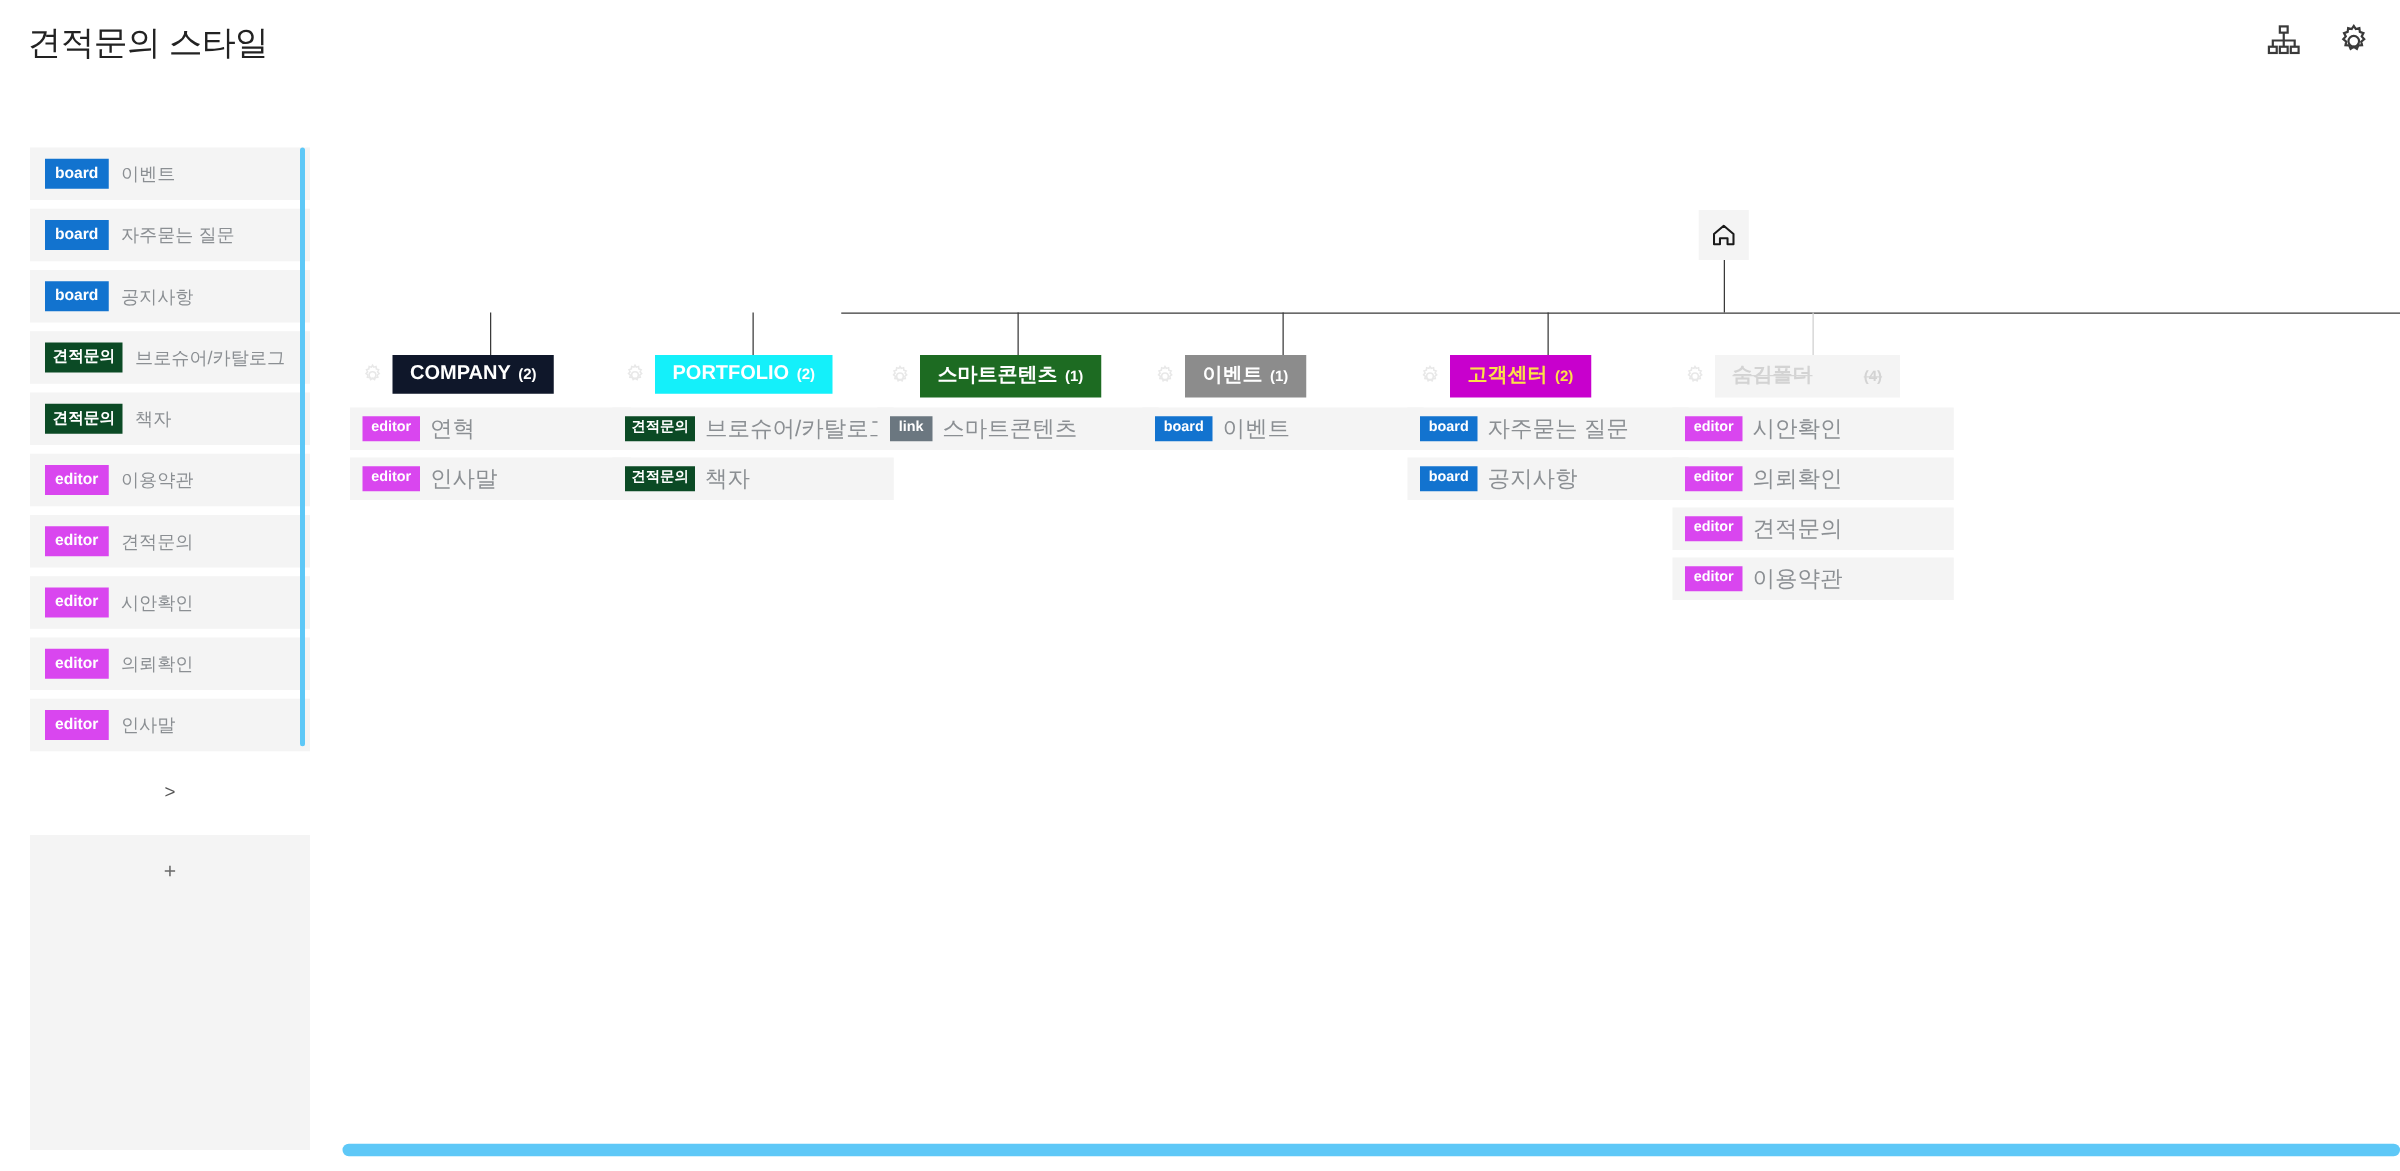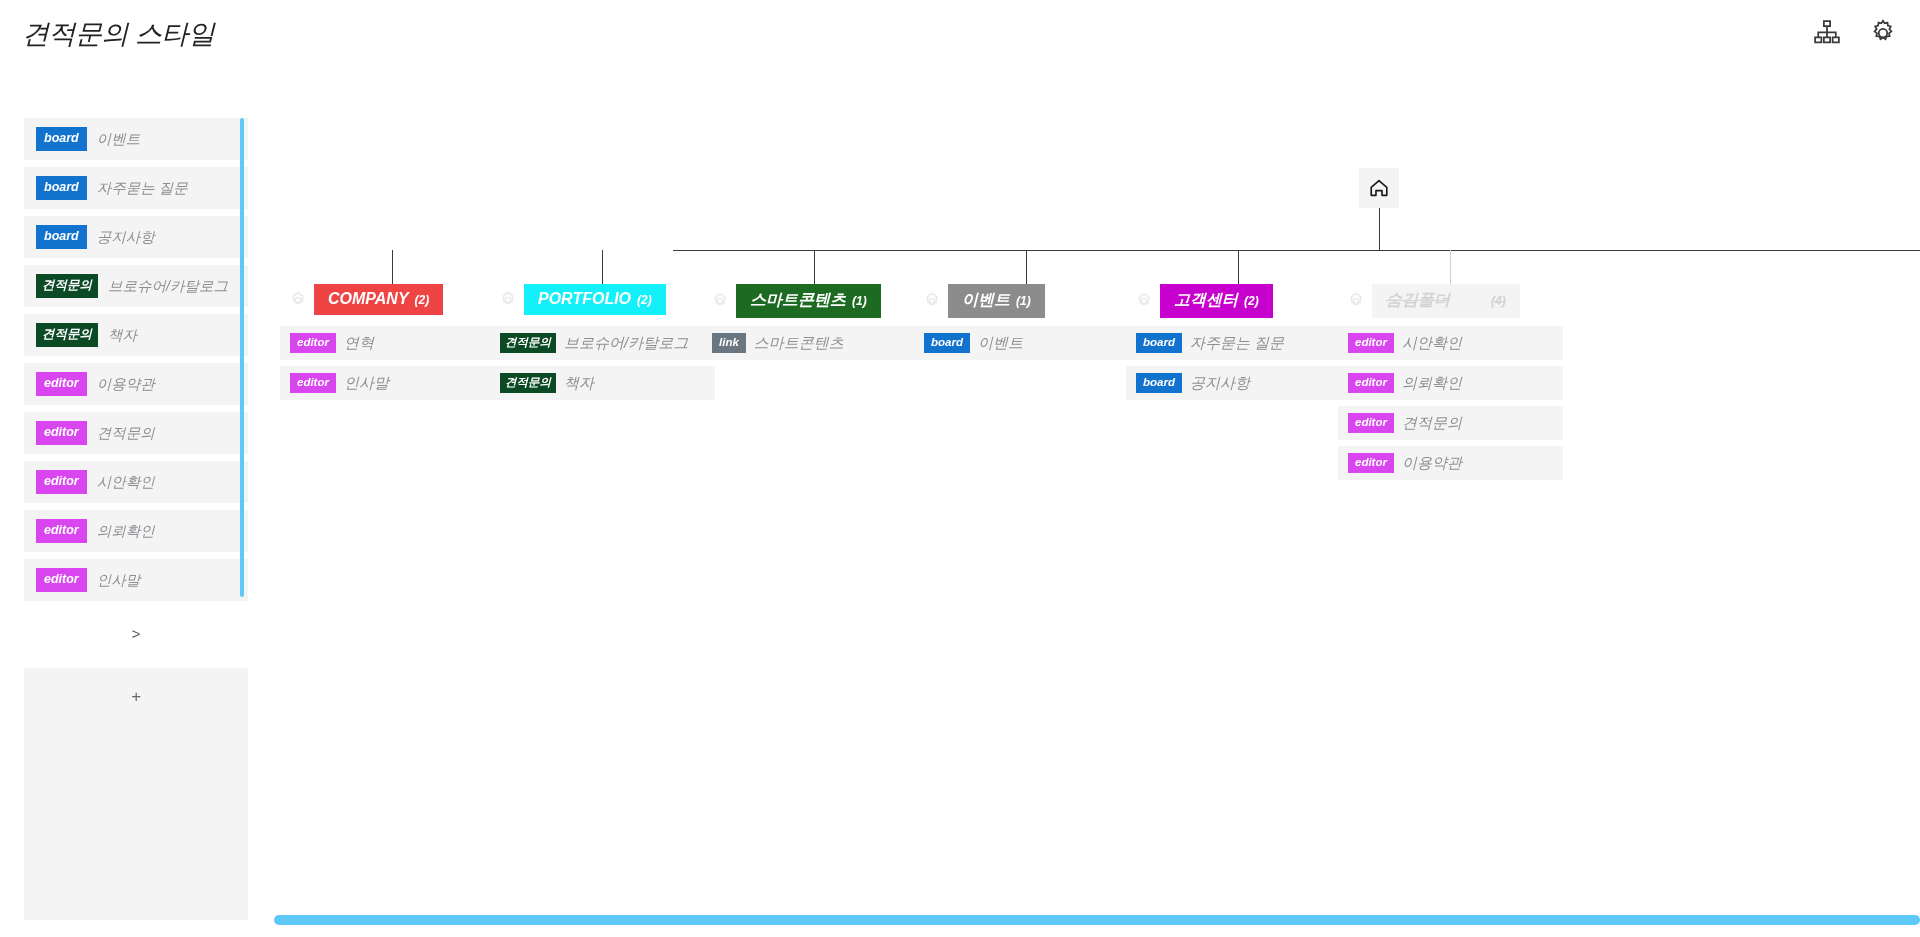--- a/index.html
+++ b/index.html
@@ -5,21 +5,21 @@
 <style>
   * { box-sizing: border-box; }
   html, body {
     margin: 0; padding: 0;
     width: 1920px; height: 937px;
     overflow: hidden;
     background: #ffffff;
     font-family: "Liberation Sans", "DejaVu Sans", sans-serif;
     color: #333;
   }
-  #root { position: relative; width: 1920px; height: 937px; font-style: italic; }
+  #root { position: relative; width: 1920px; height: 937px; }
 
   
   .page-title {
     position: absolute;
     left: 22px; top: 16px;
     font-size: 27px;
     font-weight: 400;
     color: #222;
     letter-spacing: -0.5px;
     white-space: nowrap;
@@ -230,21 +230,21 @@
     height: 34px;
     background: #f4f4f4;
     display: flex;
     align-items: center;
     padding-left: 10px;
     margin-bottom: 6px;
     cursor: pointer;
   }
   .child .tag { font-size: 11.5px; padding: 4px 7px 5px 7px; margin-right: 8px; }
   .child .tag.quote { padding: 4px 5px 5px 5px; }
-  .child-label { font-size: 15px; color: #8b8f93; white-space: nowrap; }
+  .child-label { font-size: 18px; color: #8b8f93; white-space: nowrap; }
 </style>
 </head>
 <body>
 
 <div id="root">
 
   <div class="page-title">견적문의 스타일</div>
 
   <div class="header-icons">
     <span class="hicon">
@@ -330,21 +330,21 @@
     <div class="h-bus"></div>
 
     <div id="tree-columns">
         <div class="col" style="left: 30px;">
           <div class="v-drop"></div>
           <div class="node-head-wrap">
             <span class="gear-ghost"><svg width="20" height="20" viewBox="0 0 24 24" fill="none" stroke="#999" stroke-width="1.5">
                 <circle cx="12" cy="12" r="3.2"></circle>
                 <path d="M12 2.6l1.2 1.9 2.2-.6.3 2.3 2.2.7-1.0 2.0 1.5 1.7-1.8 1.4.5 2.2-2.3.2-.8 2.1-1.9-1.2-1.9 1.2-.8-2.1-2.3-.2.5-2.2-1.8-1.4 1.5-1.7-1.0-2.0 2.2-.7.3-2.3 2.2.6z"></path>
               </svg></span>
-            <div class="node-head" style="background: #ef4444; color: rgb(255, 255, 255);">
+            <div class="node-head" style="background: #0f172a; color: rgb(255, 255, 255);">
               <span>COMPANY</span>
               <span class="cnt">(2)</span>
             </div>
           </div>
           <div class="children">
             <div class="child">
               <span class="tag editor">editor</span>
               <span class="child-label">연혁</span>
             </div>
             <div class="child">
@@ -414,21 +414,21 @@
             </div>
           </div>
         </div>
         <div class="col" style="left: 876px;">
           <div class="v-drop"></div>
           <div class="node-head-wrap">
             <span class="gear-ghost"><svg width="20" height="20" viewBox="0 0 24 24" fill="none" stroke="#999" stroke-width="1.5">
                 <circle cx="12" cy="12" r="3.2"></circle>
                 <path d="M12 2.6l1.2 1.9 2.2-.6.3 2.3 2.2.7-1.0 2.0 1.5 1.7-1.8 1.4.5 2.2-2.3.2-.8 2.1-1.9-1.2-1.9 1.2-.8-2.1-2.3-.2.5-2.2-1.8-1.4 1.5-1.7-1.0-2.0 2.2-.7.3-2.3 2.2.6z"></path>
               </svg></span>
-            <div class="node-head" style="background: rgb(200, 0, 205); color: #ffffff;">
+            <div class="node-head" style="background: rgb(200, 0, 205); color: #fde047;">
               <span>고객센터</span>
               <span class="cnt">(2)</span>
             </div>
           </div>
           <div class="children">
             <div class="child">
               <span class="tag board">board</span>
               <span class="child-label">자주묻는 질문</span>
             </div>
             <div class="child">

